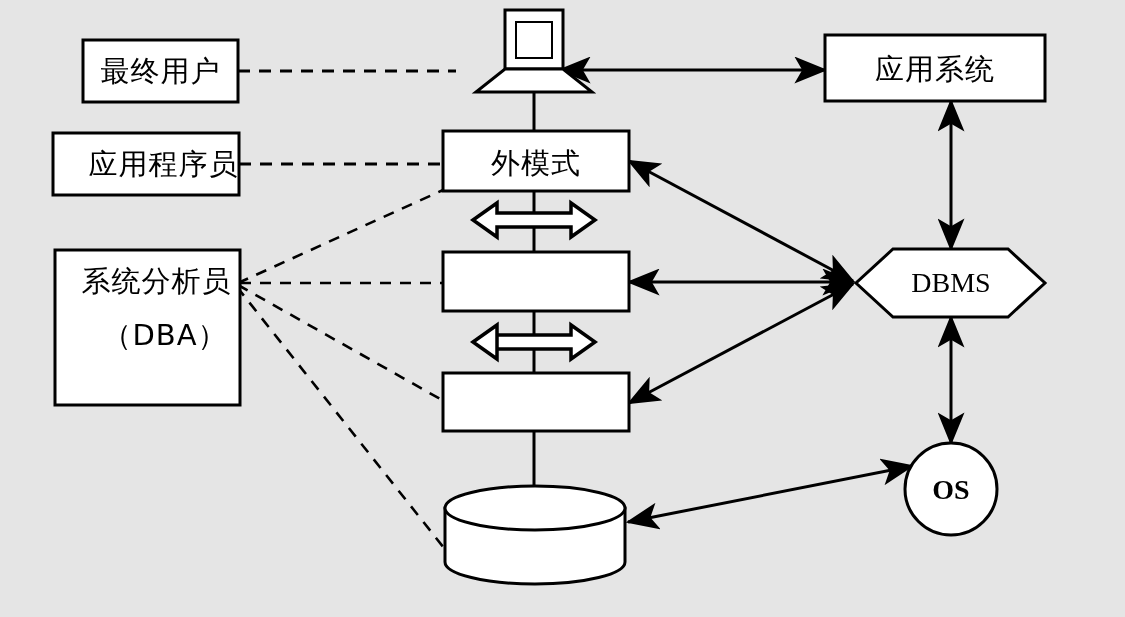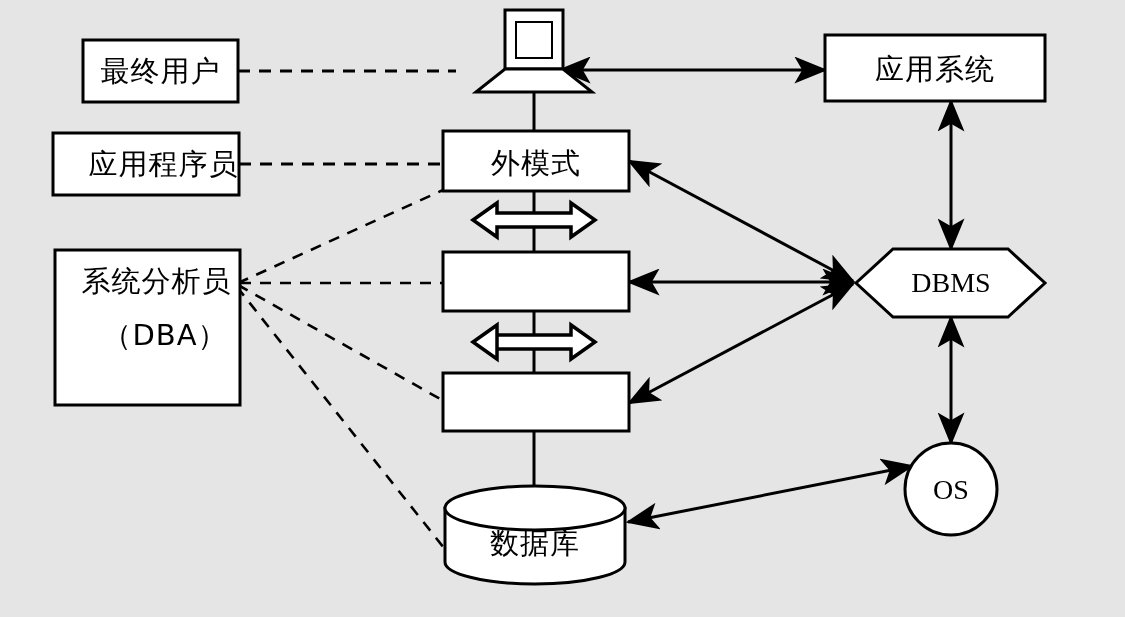--- a/index.html
+++ b/index.html
@@ -97,20 +97,21 @@
     font-size: 29px;
     letter-spacing: 1px;
   }
   .latin {
     font-family: "Liberation Serif", "DejaVu Serif", serif;
     font-size: 28px;
   }
   .latin-sm {
     font-family: "Liberation Serif", "DejaVu Serif", serif;
     font-size: 28px;
+    font-weight: bold;
   }
 </style>
 </head>
 <body>
 
 <div id="diagram-root">
 
   <svg class="layer" viewBox="0 0 1125 617">
     <defs>
       <marker id="arrHead" markerWidth="11" markerHeight="9" refX="10.2" refY="4.5" orient="auto" markerUnits="strokeWidth">
@@ -190,21 +191,20 @@
 
   <div class="label cjk" style="left:53px; top:147px; width:221px;">应用程序员</div>
 
   <div class="label cjk" style="left:64px; top:264px; width:185px;text-align:center;">系统分析员</div>
   <div class="label cjk" style="left:55px; top:310px; width:220px;margin-top:8px;">（DBA）</div>
 
   <div class="label cjk" style="left:443px; top:146px; width:186px;text-align:center;">外模式</div>
 
 
 
-  <div class="label cjk" style="left:445px; top:526px; width:180px;">数据库</div>
 
   <div class="label cjk" style="left:825px; top:52px; width:220px;">应用系统</div>
 
   <div class="label latin" style="left:856px; top:266px; width:190px;">DBMS</div>
 
   <div class="label latin-sm" style="left:905px; top:473px; width:92px;">OS</div>
 
 </div>
 
 </body></html>

